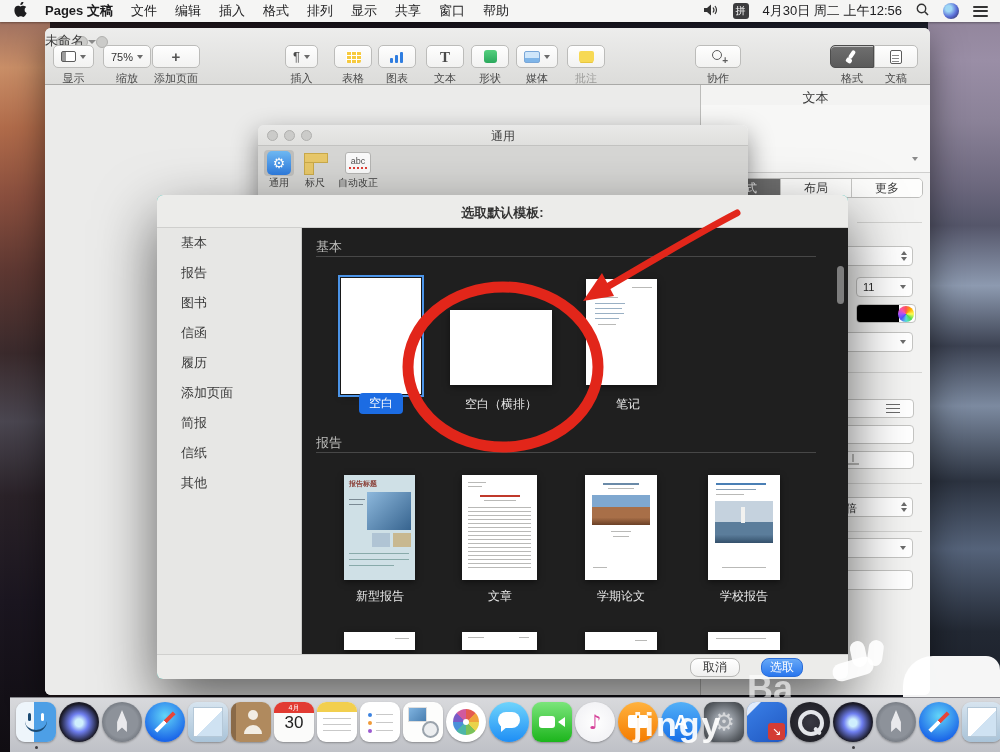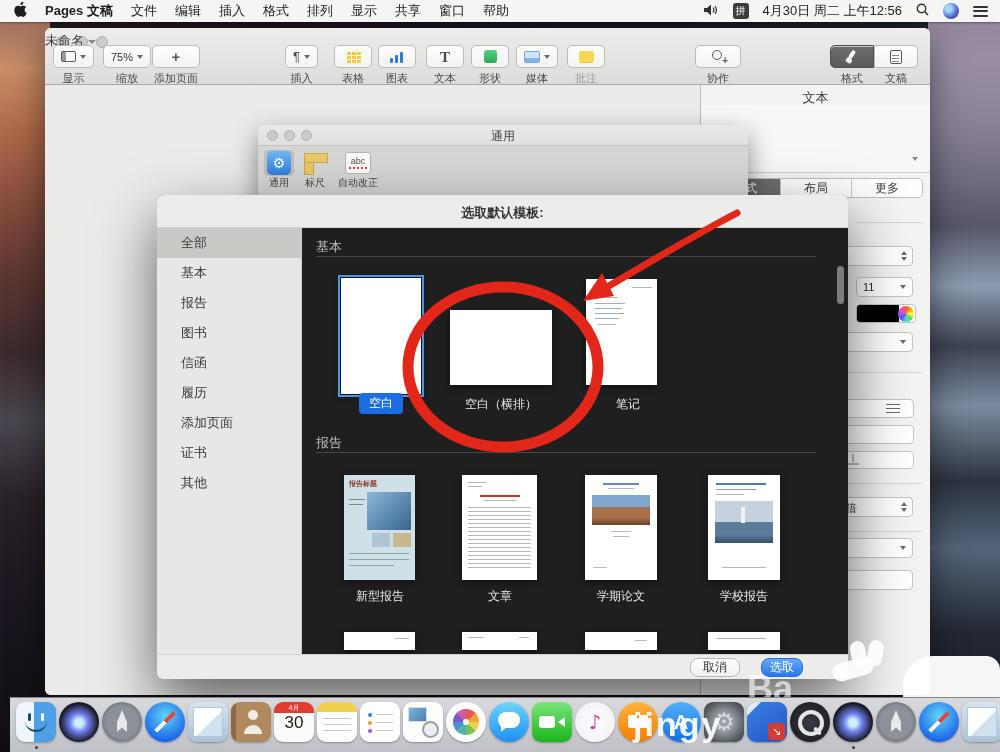--- a/index.html
+++ b/index.html
@@ -429,28 +429,28 @@
     </div>
   </div>
 </div>
 
 <div class="dlg">
   <div class="dlg-head">
     <span class="t">选取默认模板:</span>
   </div>
 
   <div class="dlg-side">
-    <div class="side-item sel">全部</div>
     <div class="side-item">基本</div>
     <div class="side-item">报告</div>
     <div class="side-item">图书</div>
     <div class="side-item">信函</div>
     <div class="side-item">履历</div>
     <div class="side-item">添加页面</div>
-    <div class="side-item">证书</div>
+    <div class="side-item">简报</div>
+    <div class="side-item">信纸</div>
     <div class="side-item">其他</div>
   </div>
 
   <div class="dlg-main">
 
     <div class="sec-label" style="top:10px">基本</div>
     <div class="sec-line" style="top:28px"></div>
 
     <div class="thumb selring" style="left:39px;top:50px;width:80px;height:116px"></div>
     <div class="tlabel pill" style="left:79px;top:165px">空白</div>

